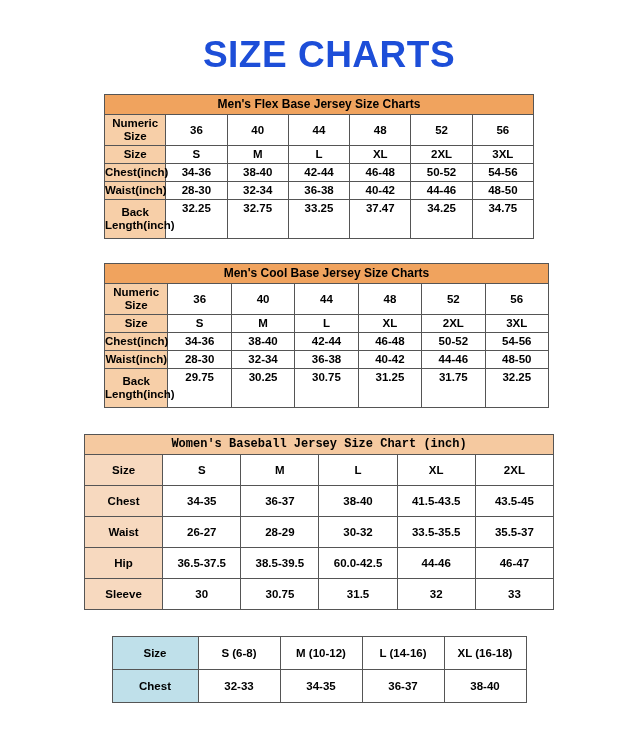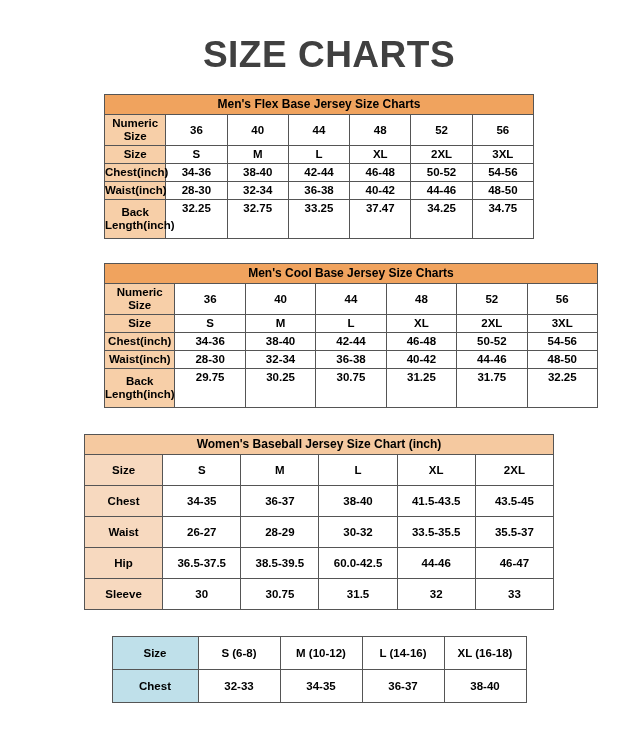--- a/index.html
+++ b/index.html
@@ -16,21 +16,21 @@
   }
   .page {
     width: 638px;
     height: 750px;
     position: relative;
     background: #fff;
     box-sizing: border-box;
   }
   .title {
     text-align: center;
-    color: #404040;
+    color: #1d4ed8;
     font-weight: bold;
     font-size: 37px;
     letter-spacing: 0.5px;
     margin: 34px 0 0 0;
     font-family: "Liberation Sans", sans-serif;
     padding-left: 20px;
   }
   .subtitle {
     color: #e3000f;
     font-weight: bold;
@@ -63,21 +63,21 @@
     font-weight: bold;
     padding: 3px 0;
   }
 
   
   .orange .caption { background: #f0a35e; margin-left: 33px; }
   .orange .label-cell { background: #f7cfa8; }
   .orange .val-cell { background: #ffffff; }
 
   
-  .peach .caption { background: #f5c9a0; }
+  .peach .caption { background: #f5c9a0; font-family: Liberation Mono, monospace; }
   .peach .label-cell { background: #f7d9bf; }
   .peach .val-cell { background: #ffffff; }
 
   
   .blue .caption { background: #a9d4e2; }
   .blue .label-cell { background: #bfe0ea; }
   .blue .val-cell { background: #ffffff; }
 
   .spacer-sm { height: 18px; }
   .spacer-md { height: 24px; }
@@ -147,21 +147,21 @@
         <td class="val-cell" style="vertical-align:top;">34.25</td>
         <td class="val-cell" style="vertical-align:top;">34.75</td>
       </tr>
     </tbody>
       </table>
   </div>
 
   <div class="spacer-md"></div>
 
   <div class="wrap-flex" style="margin:0 auto;">
-    <table class="chart orange" style="width:494px;">
+    <table class="chart orange" style="width:445px;">
       <tbody>
           <tr>
         <td class="caption" colspan="7">Men's Cool Base Jersey Size Charts</td>
       </tr>
       <tr>
         <td class="label-cell" style="width:78px;">Numeric Size</td>
         <td class="val-cell">36</td>
         <td class="val-cell">40</td>
         <td class="val-cell">44</td>
         <td class="val-cell">48</td>

